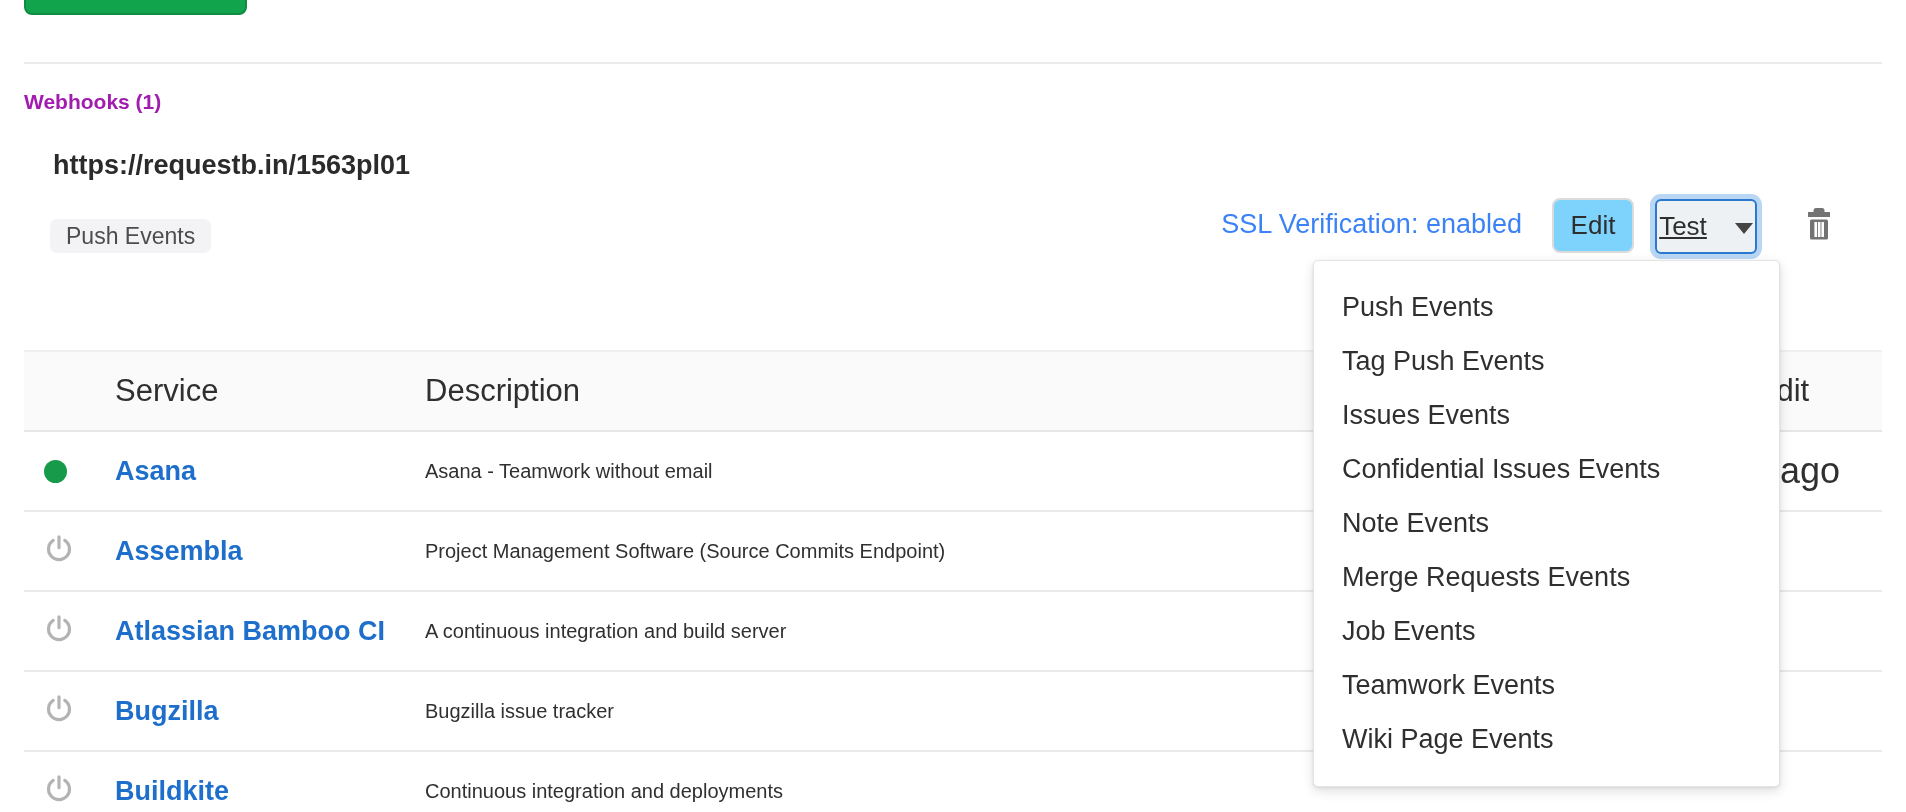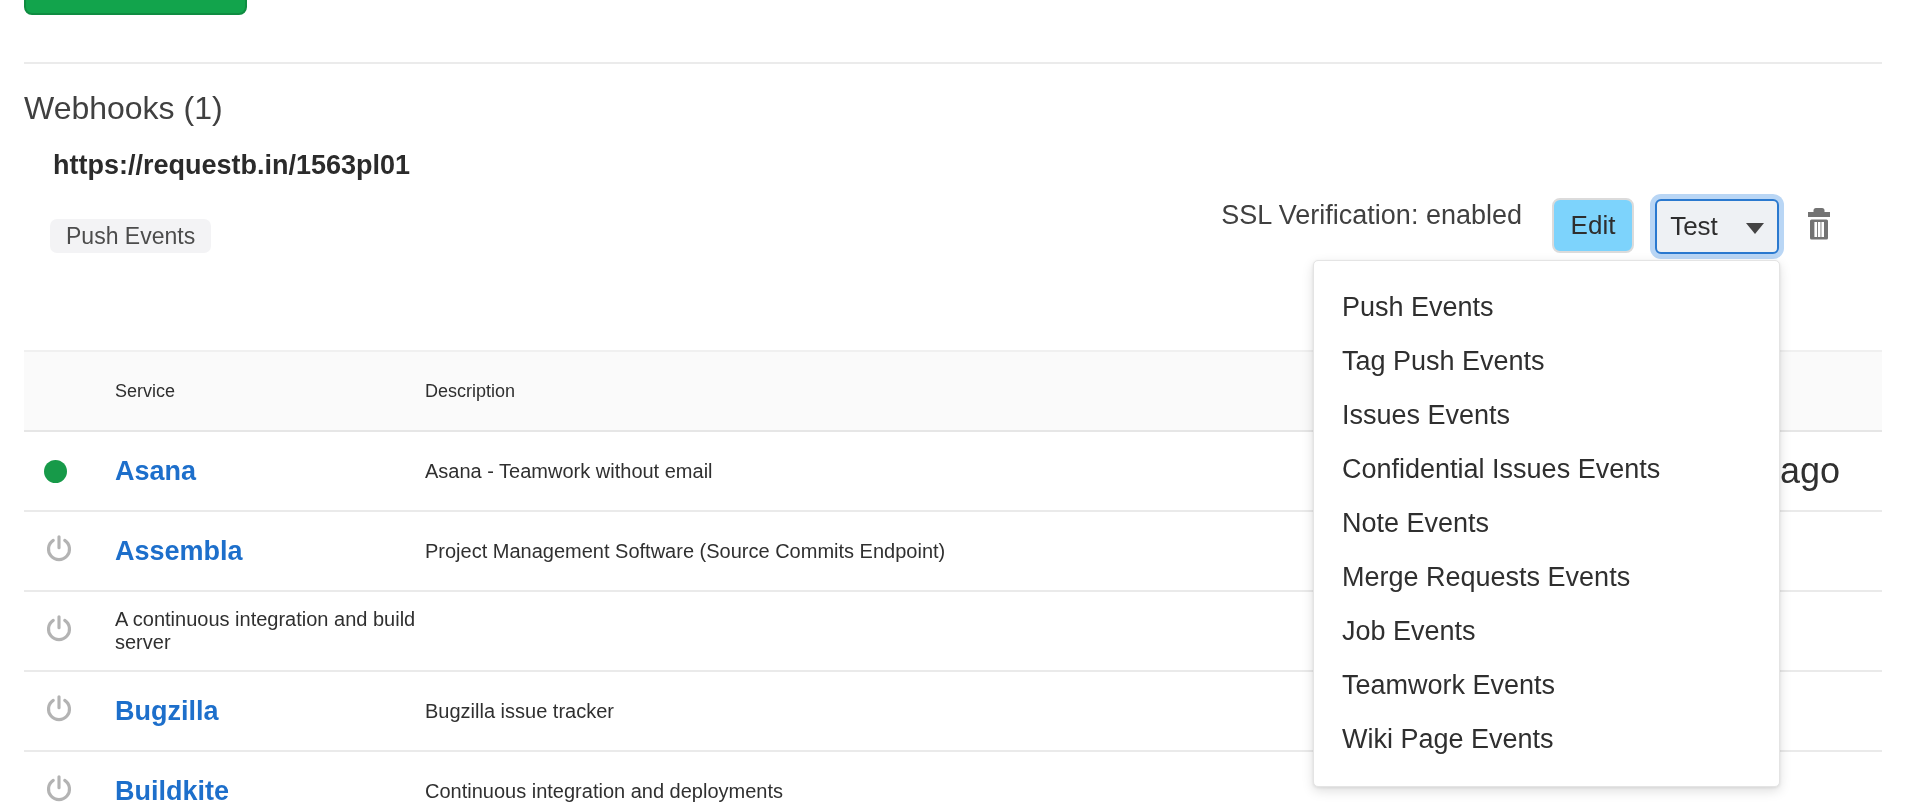--- a/index.html
+++ b/index.html
@@ -6,54 +6,54 @@
   html,body { width:1906px; height:812px; overflow:hidden; background:#fff;
               font-family:"Liberation Sans", sans-serif; color:#2e2e2e; }
   .abs { position:absolute; }
 
   
   #top-green-btn { left:24px; top:-31px; width:223px; height:46px;
     background:#12a44c; border:2px solid #0f8c41; border-radius:8px; cursor:pointer; }
 
   #top-divider { left:24px; right:24px; top:62px; border-top:2px solid #ebebeb; }
 
-  #webhooks-heading { left:24px; top:90px; font-size:32px; font-weight:400; color:#404040; }
+  #webhooks-heading { left:24px; top:90px; font-size:21px; font-weight:700; color:#a21caf; }
 
   #webhook-url { left:53px; top:150px; font-size:27px; font-weight:700; color:#2b2b2b;text-align:center; }
 
   #webhook-badge { left:50px; top:219px; height:34px; line-height:34px; padding:0 16px;
     background:#f3f3f5; border-radius:7px; font-size:23px; color:#4c4c4c; }
 
-  #ssl-status { right:384px; top:200px; font-size:27px; color:#404040; }
+  #ssl-status { right:384px; top:209px; font-size:27px; color:#3b82f6; }
 
   .btn { display:flex; align-items:center; justify-content:center;
     font-family:"Liberation Sans",sans-serif; cursor:pointer; }
   #edit-btn { left:1552px; top:198px; width:82px; height:55px; background:#7dd3fc;
     border:2px solid #dbdbdb; border-radius:8px; font-size:26px; color:#2e2e2e; }
-  #test-btn { left:1655px; top:199px; width:124px; height:55px; background:#eef1f4;
+  #test-btn { left:1655px; top:199px; width:102px; height:55px; background:#eef1f4;
     border:2px solid #2a79cf; border-radius:6px; box-shadow:0 0 0 5px #b9d6f5;
-    font-size:26px; color:#2e2e2e; gap:28px; }
+    font-size:26px; color:#2e2e2e; gap:28px;text-decoration:underline; }
   #test-caret { width:0; height:0; border-left:9px solid transparent;
     border-right:9px solid transparent; border-top:11px solid #444; margin-top:3px; }
   #trash-btn { left:1799px; top:203px; width:40px; height:44px; background:none;
     border:none; display:flex; align-items:center; justify-content:center; cursor:pointer; }
 
   
   #test-dropdown { left:1313px; top:260px; width:467px; height:527px; background:#fff;
     border:1px solid #e4e4e4; border-radius:5px; padding:19px 0;
     box-shadow:0 4px 12px rgba(0,0,0,.13), 0 1px 3px rgba(0,0,0,.08); z-index:5; }
   .dd-item { height:54px; line-height:54px; padding-left:28px; font-size:27px;
     color:#2f2f2f; white-space:nowrap; cursor:pointer; }
 
   
   #integrations-table { left:24px; top:350px; width:1858px; }
   .tbl-row { display:grid; grid-template-columns:91px 310px 1fr 190px;
     align-items:center; position:relative; }
   #tbl-header { height:82px; background:#fafafa; border-top:2px solid #f0f0f0;
-    border-bottom:2px solid #e6e6e6; font-size:18px; color:#2f2f2f; }
+    border-bottom:2px solid #e6e6e6; font-size:31px; color:#2f2f2f; }
   .data-row { height:80px; border-bottom:2px solid #eaeaea; background:#fff; }
   .status-cell { padding-left:20px; display:flex; align-items:center; }
   .green-dot { width:23px; height:23px; border-radius:50%; background:#179a49; }
   .service-link { font-size:27px; font-weight:700; color:#1d6fcb;
     text-decoration:none; cursor:pointer; }
   .desc-cell { font-size:20px; color:#303030; }
   .last-edit-cell { position:absolute; left:1756px; font-size:36px; color:#303030; }
 </style>
 </head>
 <body>
@@ -129,20 +129,21 @@
         <div class="desc-cell">Project Management Software (Source Commits Endpoint)</div>
         <div class="last-edit-cell"></div>
       </div>
       <div class="tbl-row data-row">
         <div class="status-cell">
           <span><svg width="30" height="32" viewBox="0 0 24 24" fill="none" stroke="#b3b3b3" stroke-width="2.5" stroke-linecap="round">
               <path d="M7.4 5.1 a8.4 8.4 0 1 0 9.2 0"></path>
               <line x1="12" y1="2.2" x2="12" y2="11"></line>
             </svg></span>
         </div>
+        <div><a class="service-link">Atlassian Bamboo CI</a></div>
         <div class="desc-cell">A continuous integration and build server</div>
         <div class="last-edit-cell"></div>
       </div>
       <div class="tbl-row data-row">
         <div class="status-cell">
           <span><svg width="30" height="32" viewBox="0 0 24 24" fill="none" stroke="#b3b3b3" stroke-width="2.5" stroke-linecap="round">
               <path d="M7.4 5.1 a8.4 8.4 0 1 0 9.2 0"></path>
               <line x1="12" y1="2.2" x2="12" y2="11"></line>
             </svg></span>
         </div>

